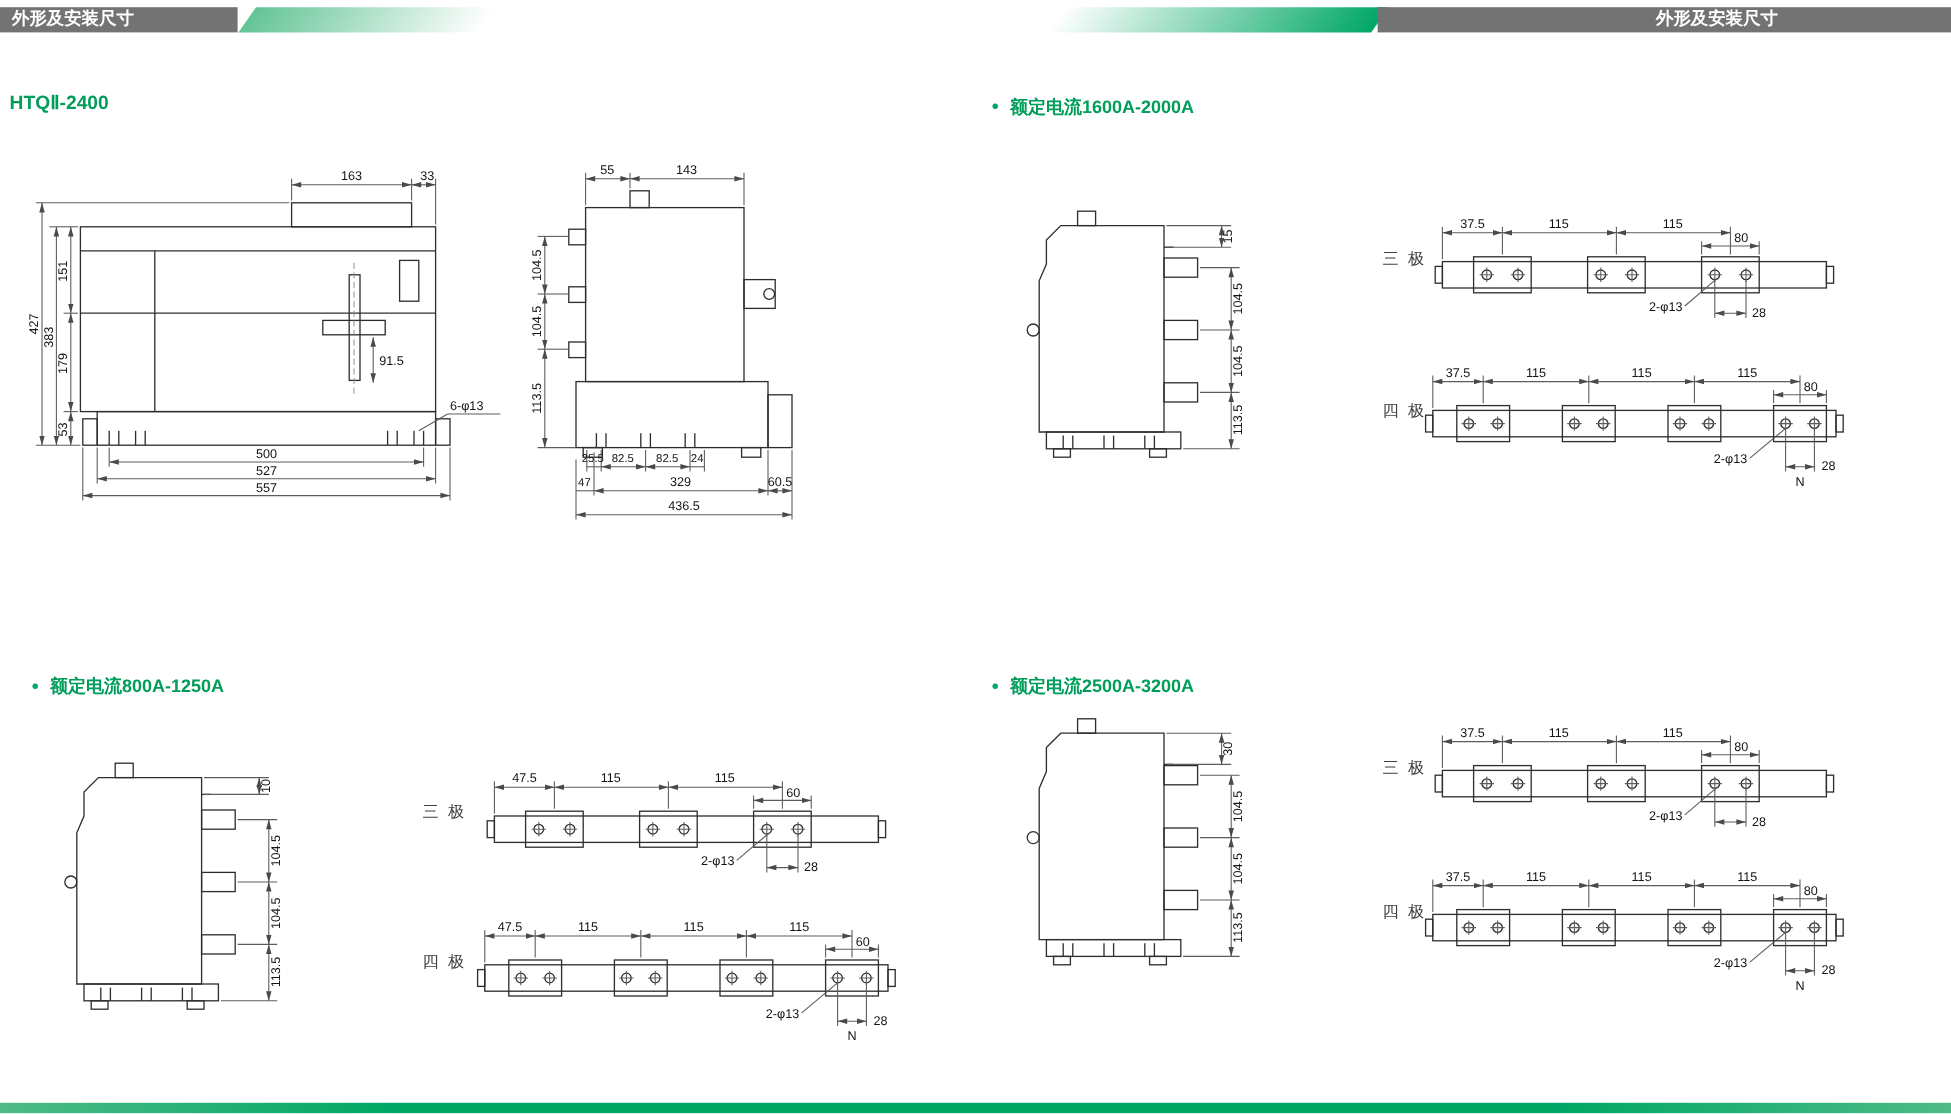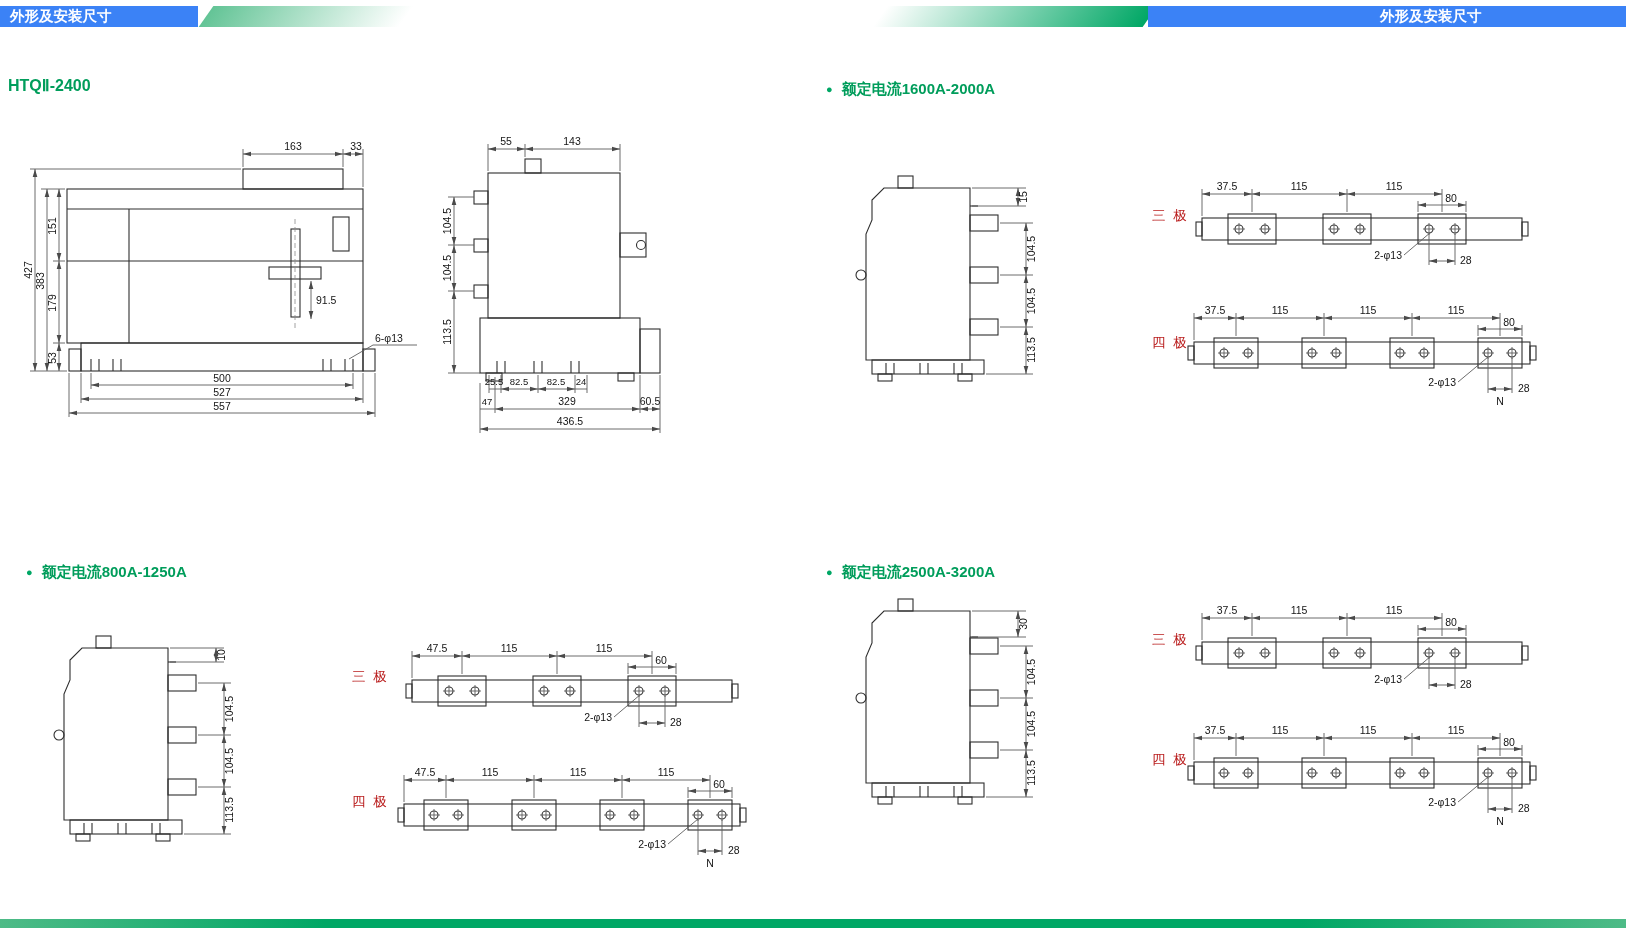--- a/index.html
+++ b/index.html
@@ -1,36 +1,36 @@
 <!DOCTYPE html>
 <html><head>
 <meta charset="utf-8">
 <style>
   html,body { margin:0; padding:0; background:#ffffff; }
   .page { position:relative; width:1626px; height:928px; background:#ffffff; overflow:hidden;
           font-family:"Liberation Sans", sans-serif; }
 
   
-  .hdr { position:absolute; top:6px; height:21px; background:#3b82f6; color:#fff;
+  .hdr { position:absolute; top:6px; height:21px; background:#737373; color:#fff;
          font-weight:700; font-size:14.5px; line-height:21px; box-sizing:border-box; }
   .hdr-left  { left:0; width:198px; padding-left:10px; }
   .hdr-right { left:1148px; right:0; padding-left:232px; }
   .fade-l { position:absolute; top:6px; left:206px; width:200px; height:21px;
             background:linear-gradient(90deg,#63c496,rgba(255,255,255,0)); transform:skewX(-35deg); }
   .fade-r { position:absolute; top:6px; left:880px; width:270px; height:21px;
             background:linear-gradient(90deg,rgba(255,255,255,0),#00a765); transform:skewX(-35deg); }
   .footer { position:absolute; left:0; bottom:0; width:100%; height:9px;
             background:linear-gradient(90deg,#4ebb87,#00a765 20%,#00a765 80%,#4ebb87); }
 
   
   .model-title { position:absolute; left:8px; top:76px; font-size:16px; font-weight:700; color:#009d5b; }
   .sec-title { position:absolute; display:flex; align-items:center; gap:9px;
                font-size:15px; font-weight:700; color:#009d5b; }
   .sec-title .bullet { font-size:11px; line-height:1; color:#00a765; }
-  .pole-label { position:absolute; font-size:13.5px; color:#b91c1c; letter-spacing:2px; }
+  .pole-label { position:absolute; font-size:13.5px; color:#404040; letter-spacing:2px; }
 
   
   svg.draw { position:absolute; overflow:visible; }
   .g  { fill:none; stroke:#2e2e2e; stroke-width:1.1px; }
   .d  { fill:none; stroke:#5c5c5c; stroke-width:0.9px; }
   .dc { fill:none; stroke:#8a8a8a; stroke-width:0.8px; stroke-dasharray:5 3; }
   text.t { font-family:"Liberation Sans", sans-serif; font-size:10.5px; fill:#141414; text-anchor:middle; }
   text.t.small { font-size:9.5px; }
   text.t.ts { text-anchor:start; }
   text.t.te { text-anchor:end; }

